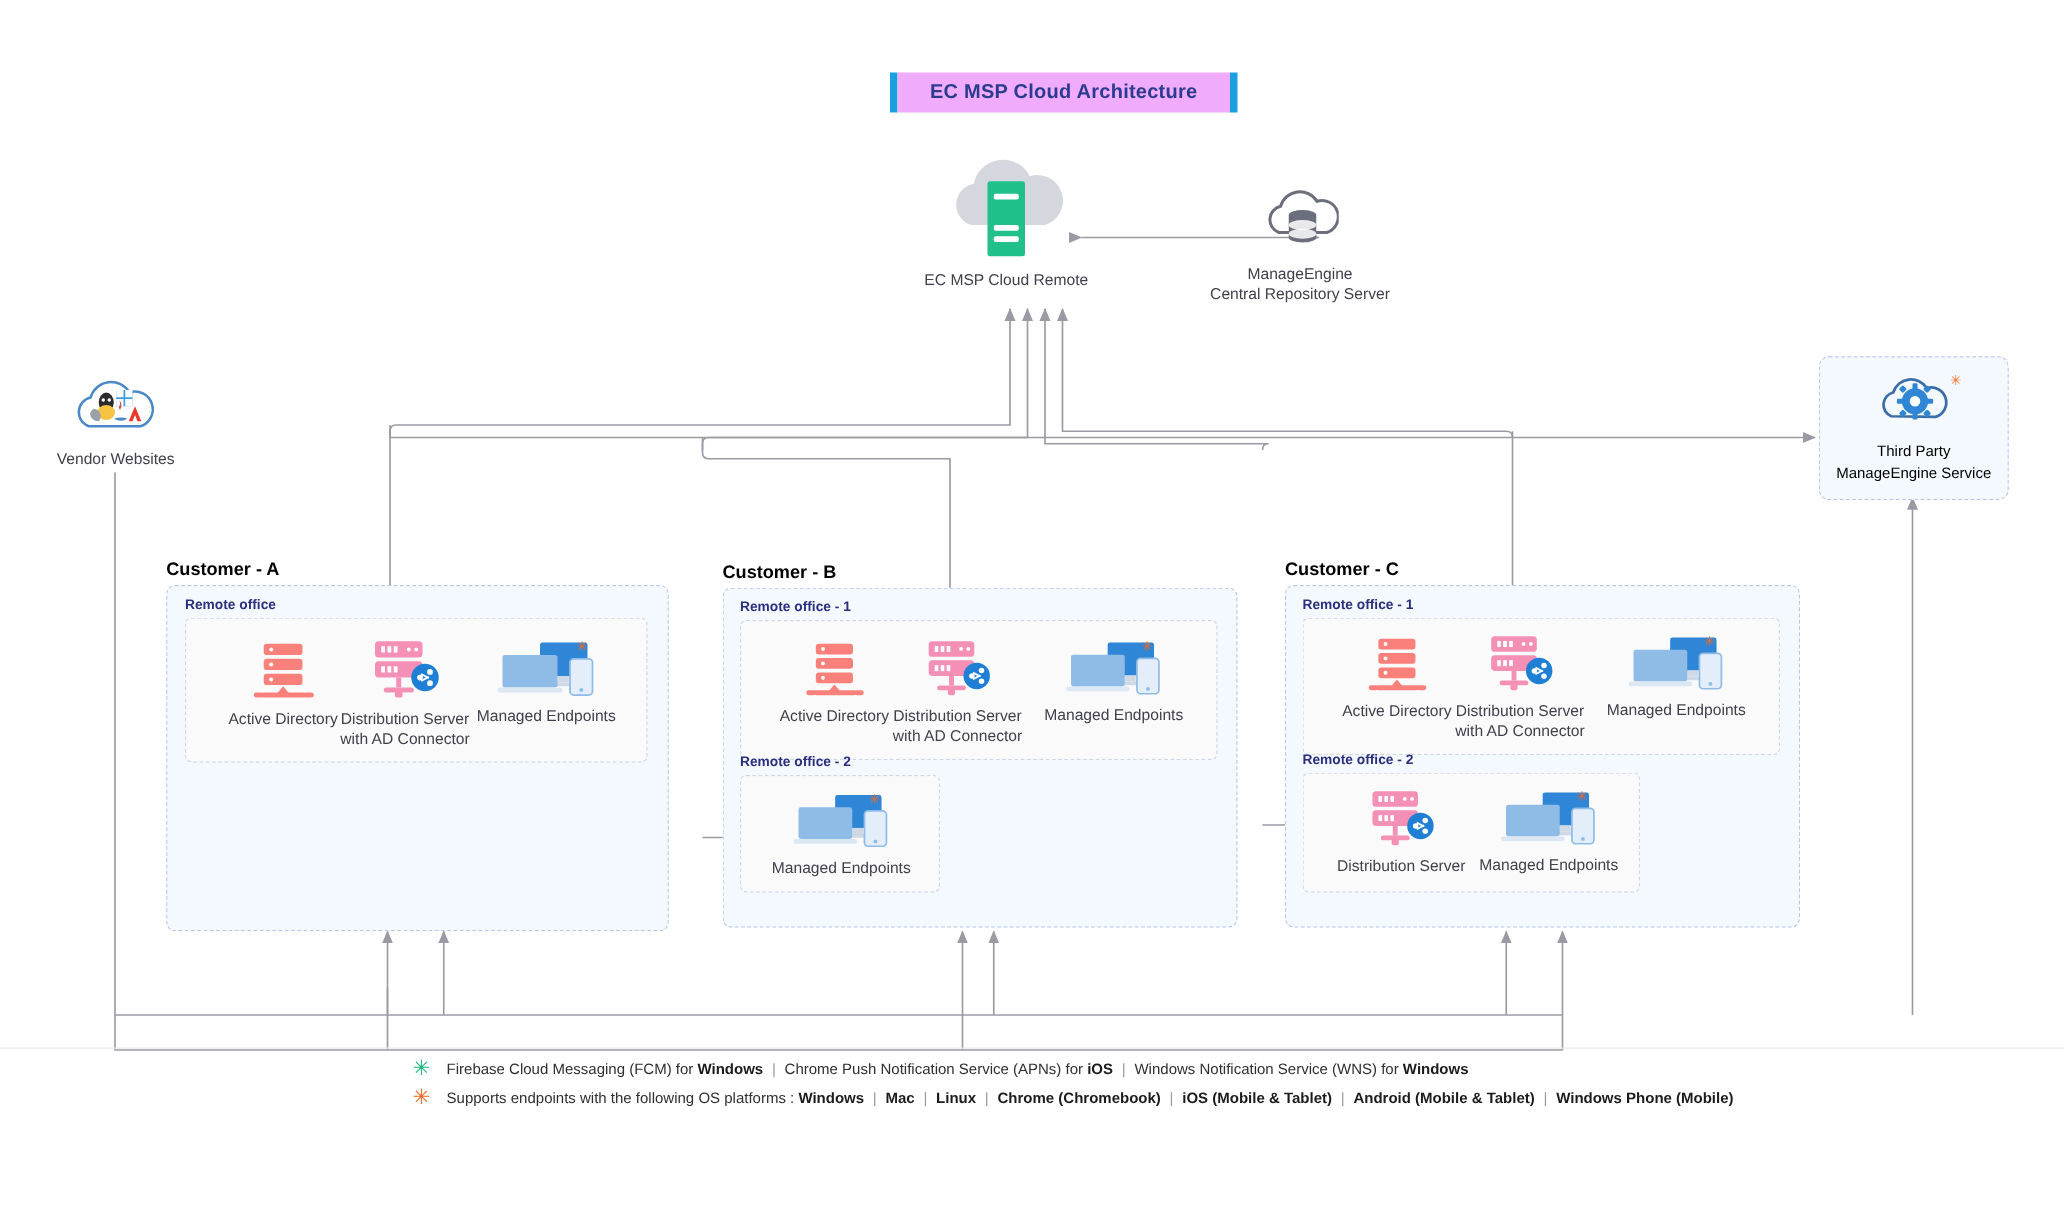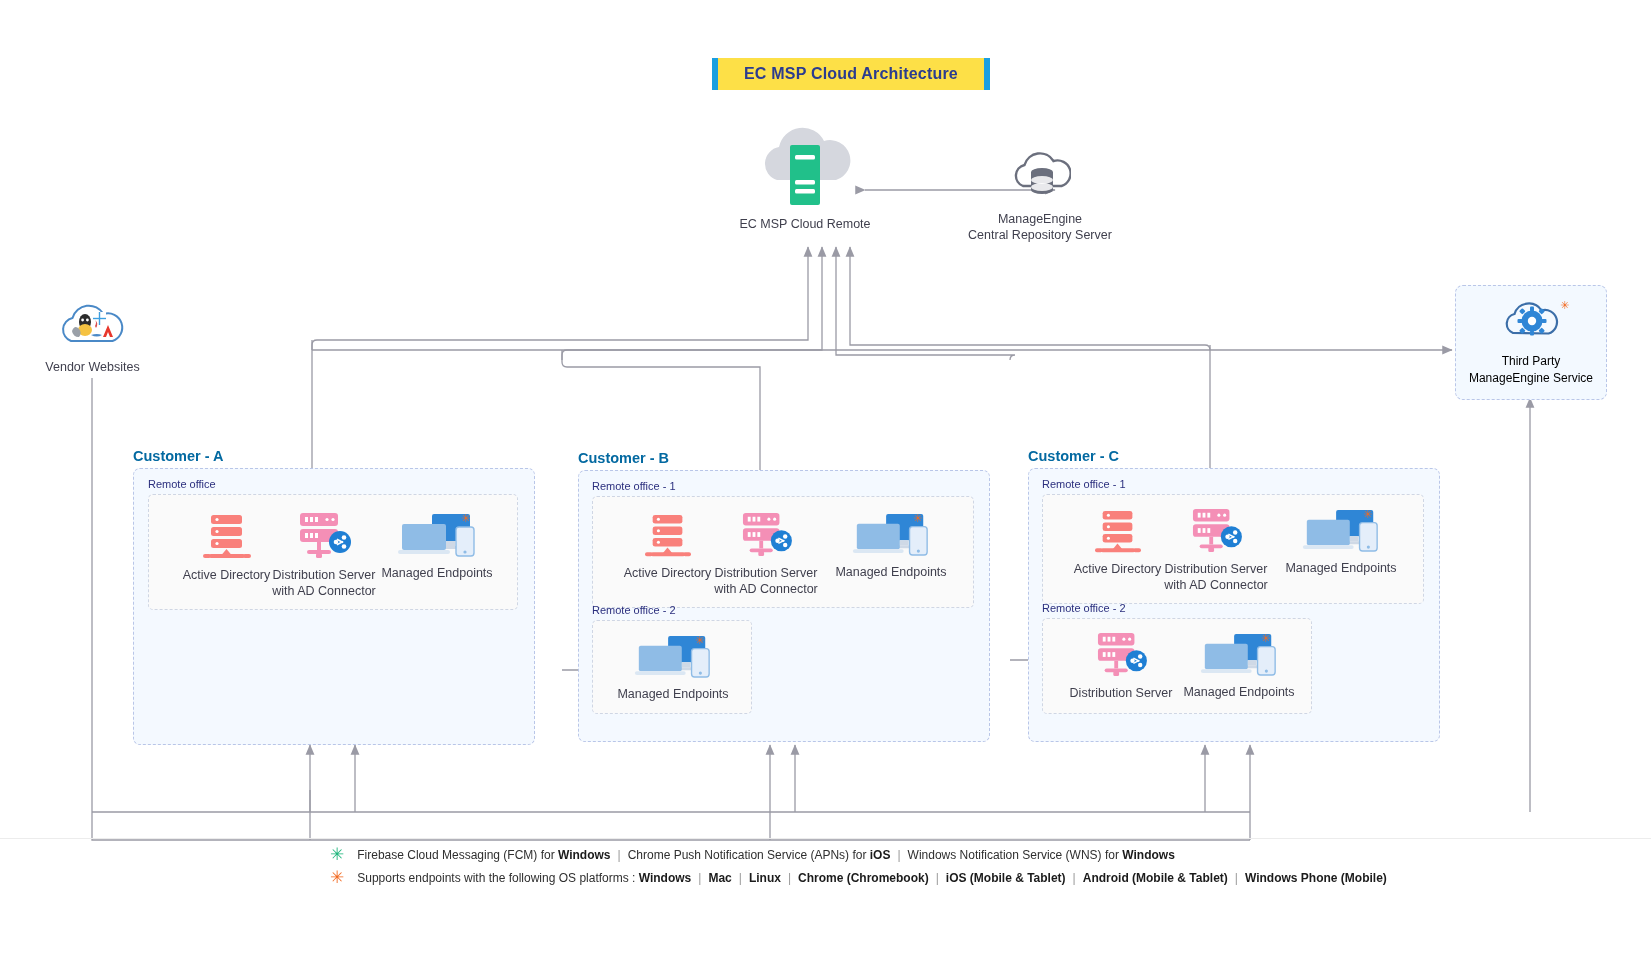--- a/index.html
+++ b/index.html
@@ -4,32 +4,32 @@
 <style>
   html,body{margin:0;padding:0;background:#ffffff;}
   body{width:1651px;height:977px;position:relative;overflow:hidden;
        font-family:"Liberation Sans","DejaVu Sans",sans-serif;color:#3b3b4f;}
   .canvas{position:absolute;inset:0;}
   svg.wires{position:absolute;left:0;top:0;width:1651px;height:977px;pointer-events:none;}
 
   
   .title-wrap{position:absolute;left:712px;top:58px;display:flex;align-items:stretch;height:32px;}
   .title-bar{width:6px;background:#1a9fe0;}
-  .title-box{background:#fde047;display:flex;align-items:center;padding:0 26px;}
+  .title-box{background:#f0abfc;display:flex;align-items:center;padding:0 26px;}
   .title-text{font-size:16px;font-weight:bold;color:#2b3c8f;white-space:nowrap;letter-spacing:.2px;}
 
   
   .node{position:absolute;display:flex;flex-direction:column;align-items:center;}
   .node .cap{font-size:12.5px;color:#3f3f4d;text-align:center;line-height:1.25;margin-top:7px;white-space:nowrap;}
 
   
-  .cust-title{position:absolute;font-size:14.5px;font-weight:bold;color:#0369a1;}
+  .cust-title{position:absolute;font-size:14.5px;font-weight:bold;color:#000000;}
   .cust-box{position:absolute;border:1.5px dashed #b9c6e8;border-radius:7px;background:#f4f9ff;}
   .office{position:absolute;}
-  .office-label{font-size:11px;font-weight:normal;color:#2b2f7e;margin-bottom:4px;}
+  .office-label{font-size:11px;font-weight:bold;color:#2b2f7e;margin-bottom:4px;}
   .office-box{border:1.3px dashed #cfd6e4;border-radius:5px;background:#fafafa;position:relative;}
 
   
   .tp-box{position:absolute;border:1.5px dashed #b9c6e8;border-radius:8px;background:#f3f9ff;
           display:flex;flex-direction:column;align-items:center;justify-content:center;}
   .tp-cap{font-size:12px;color:#000000;text-align:center;line-height:1.35;margin-top:6px;}
 
   
   .legend{position:absolute;left:0;top:838px;width:1651px;}
   .legend hr{border:none;border-top:1px solid #ececec;margin:0;}

